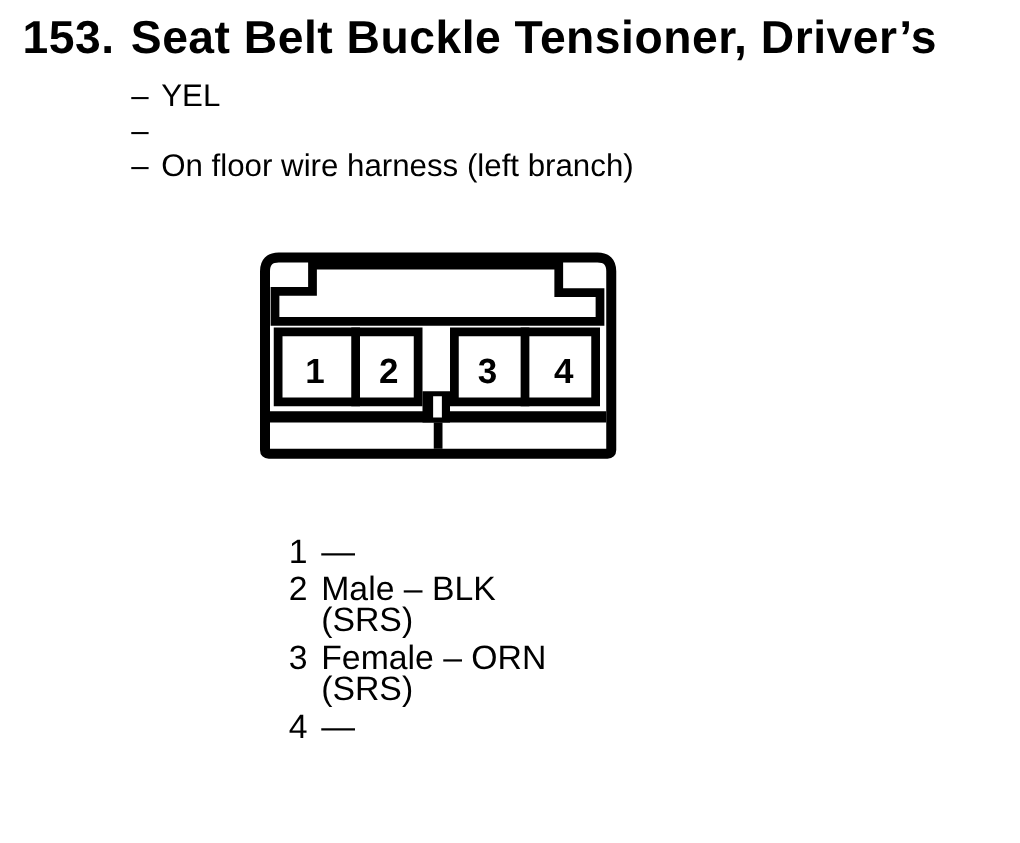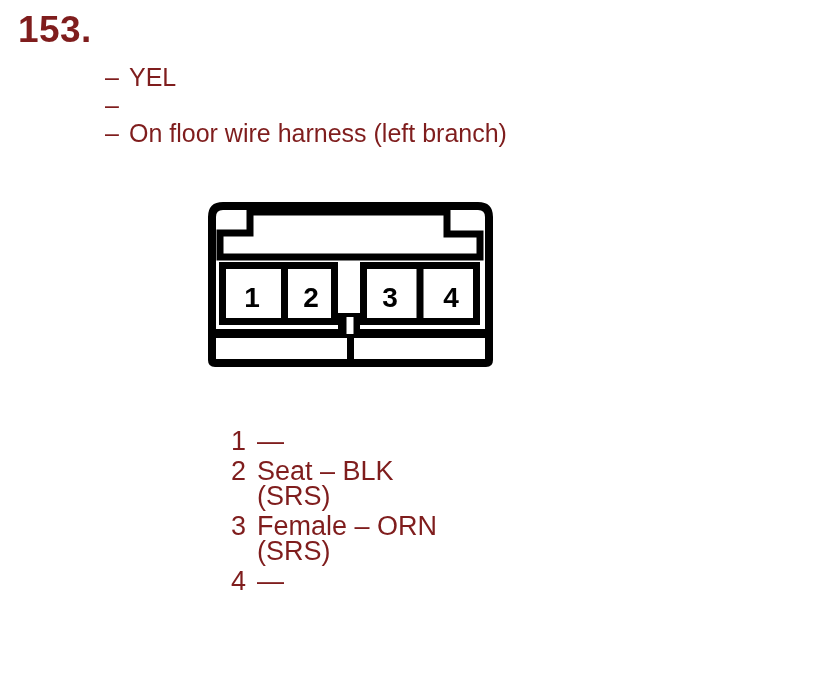--- a/index.html
+++ b/index.html
@@ -1,21 +1,21 @@
 <!DOCTYPE html>
 <html><head>
 <meta charset="utf-8">
 <style>
   html, body { margin: 0; padding: 0; background: #ffffff; }
   .page {
     position: relative;
     width: 816px;
     height: 674px;
     background: #ffffff;
-    color: #7f1d1d;
+    color: #000000;
     font-family: "Liberation Sans", sans-serif;
     overflow: hidden;
   }
   
   .title-row {
     position: absolute;
     left: 18px;
     top: 8px;
     display: flex;
     gap: 13px;
@@ -62,20 +62,21 @@
   .entry .num { flex: 0 0 26px; width: 26px; }
   .entry .lines span { display: block; }
 </style>
 </head>
 <body>
 
 <div class="page">
 
   <div class="title-row">
     <span>153.</span>
+    <span>Seat Belt Buckle Tensioner, Driver’s</span>
   </div>
 
   <div class="notes">
     <div class="note">
       <span class="dash">–</span>
       <span>YEL</span>
     </div>
     <div class="note">
       <span class="dash">–</span>
     </div>
@@ -114,21 +115,21 @@
   <div class="legend">
     <div class="entry">
       <span class="num">1</span>
       <div class="lines">
         <span>—</span>
       </div>
     </div>
     <div class="entry">
       <span class="num">2</span>
       <div class="lines">
-        <span>Seat – BLK</span>
+        <span>Male – BLK</span>
         <span>(SRS)</span>
       </div>
     </div>
     <div class="entry">
       <span class="num">3</span>
       <div class="lines">
         <span>Female – ORN</span>
         <span>(SRS)</span>
       </div>
     </div>

